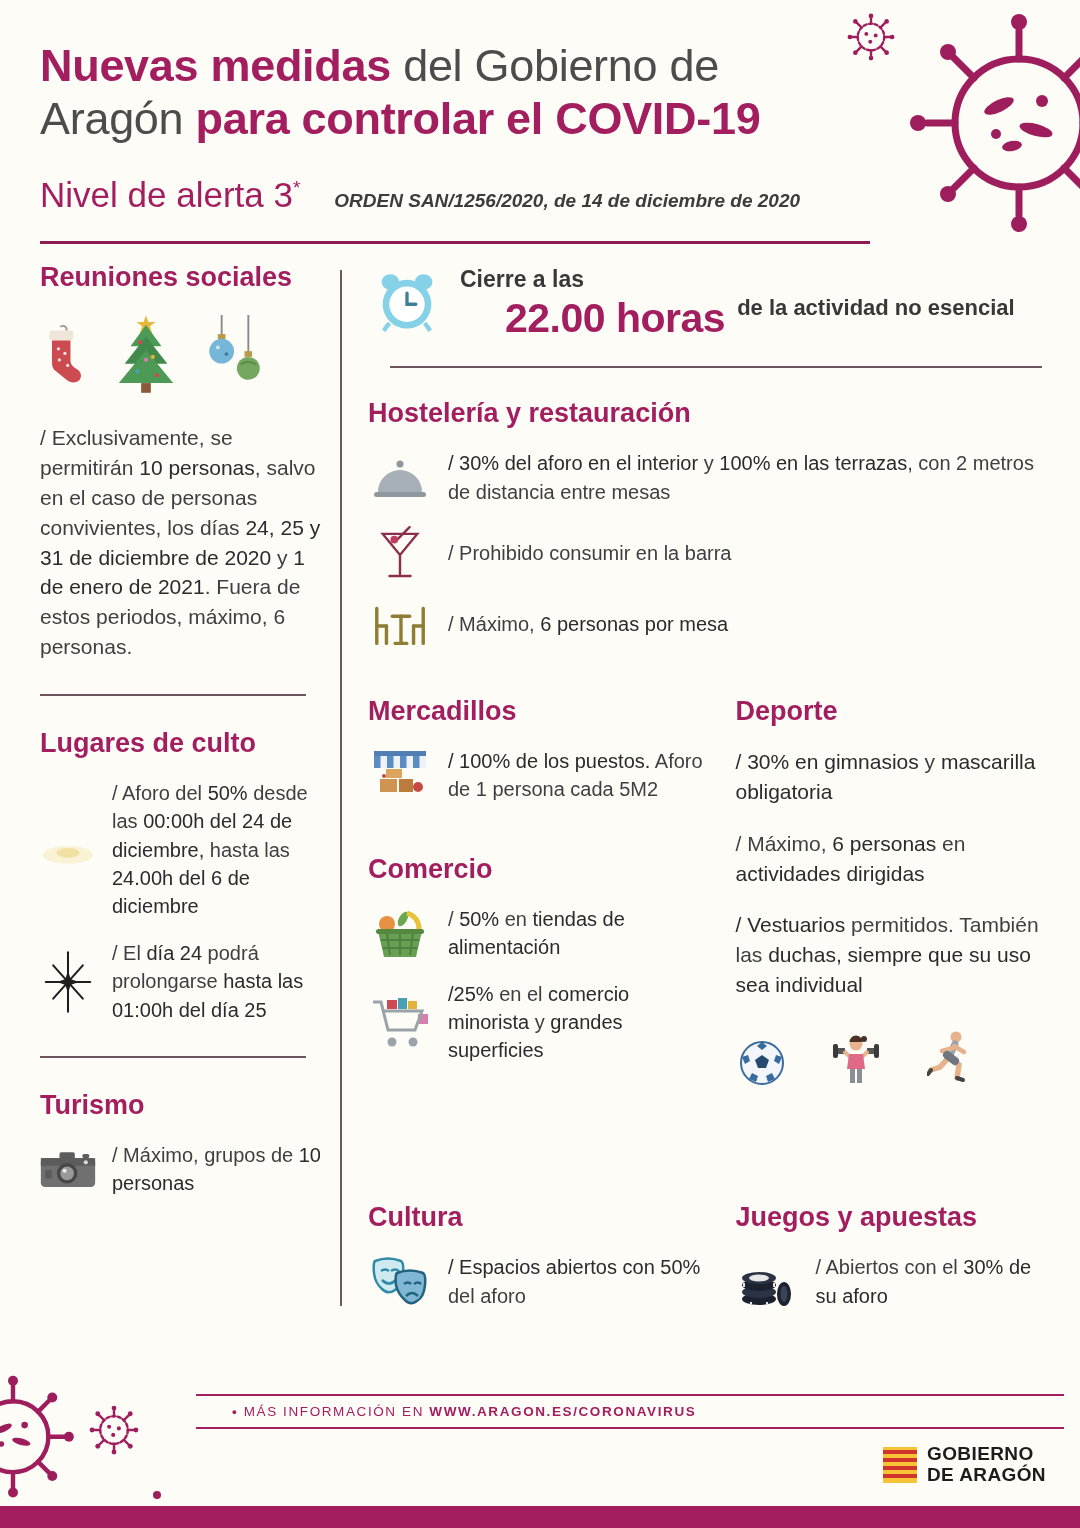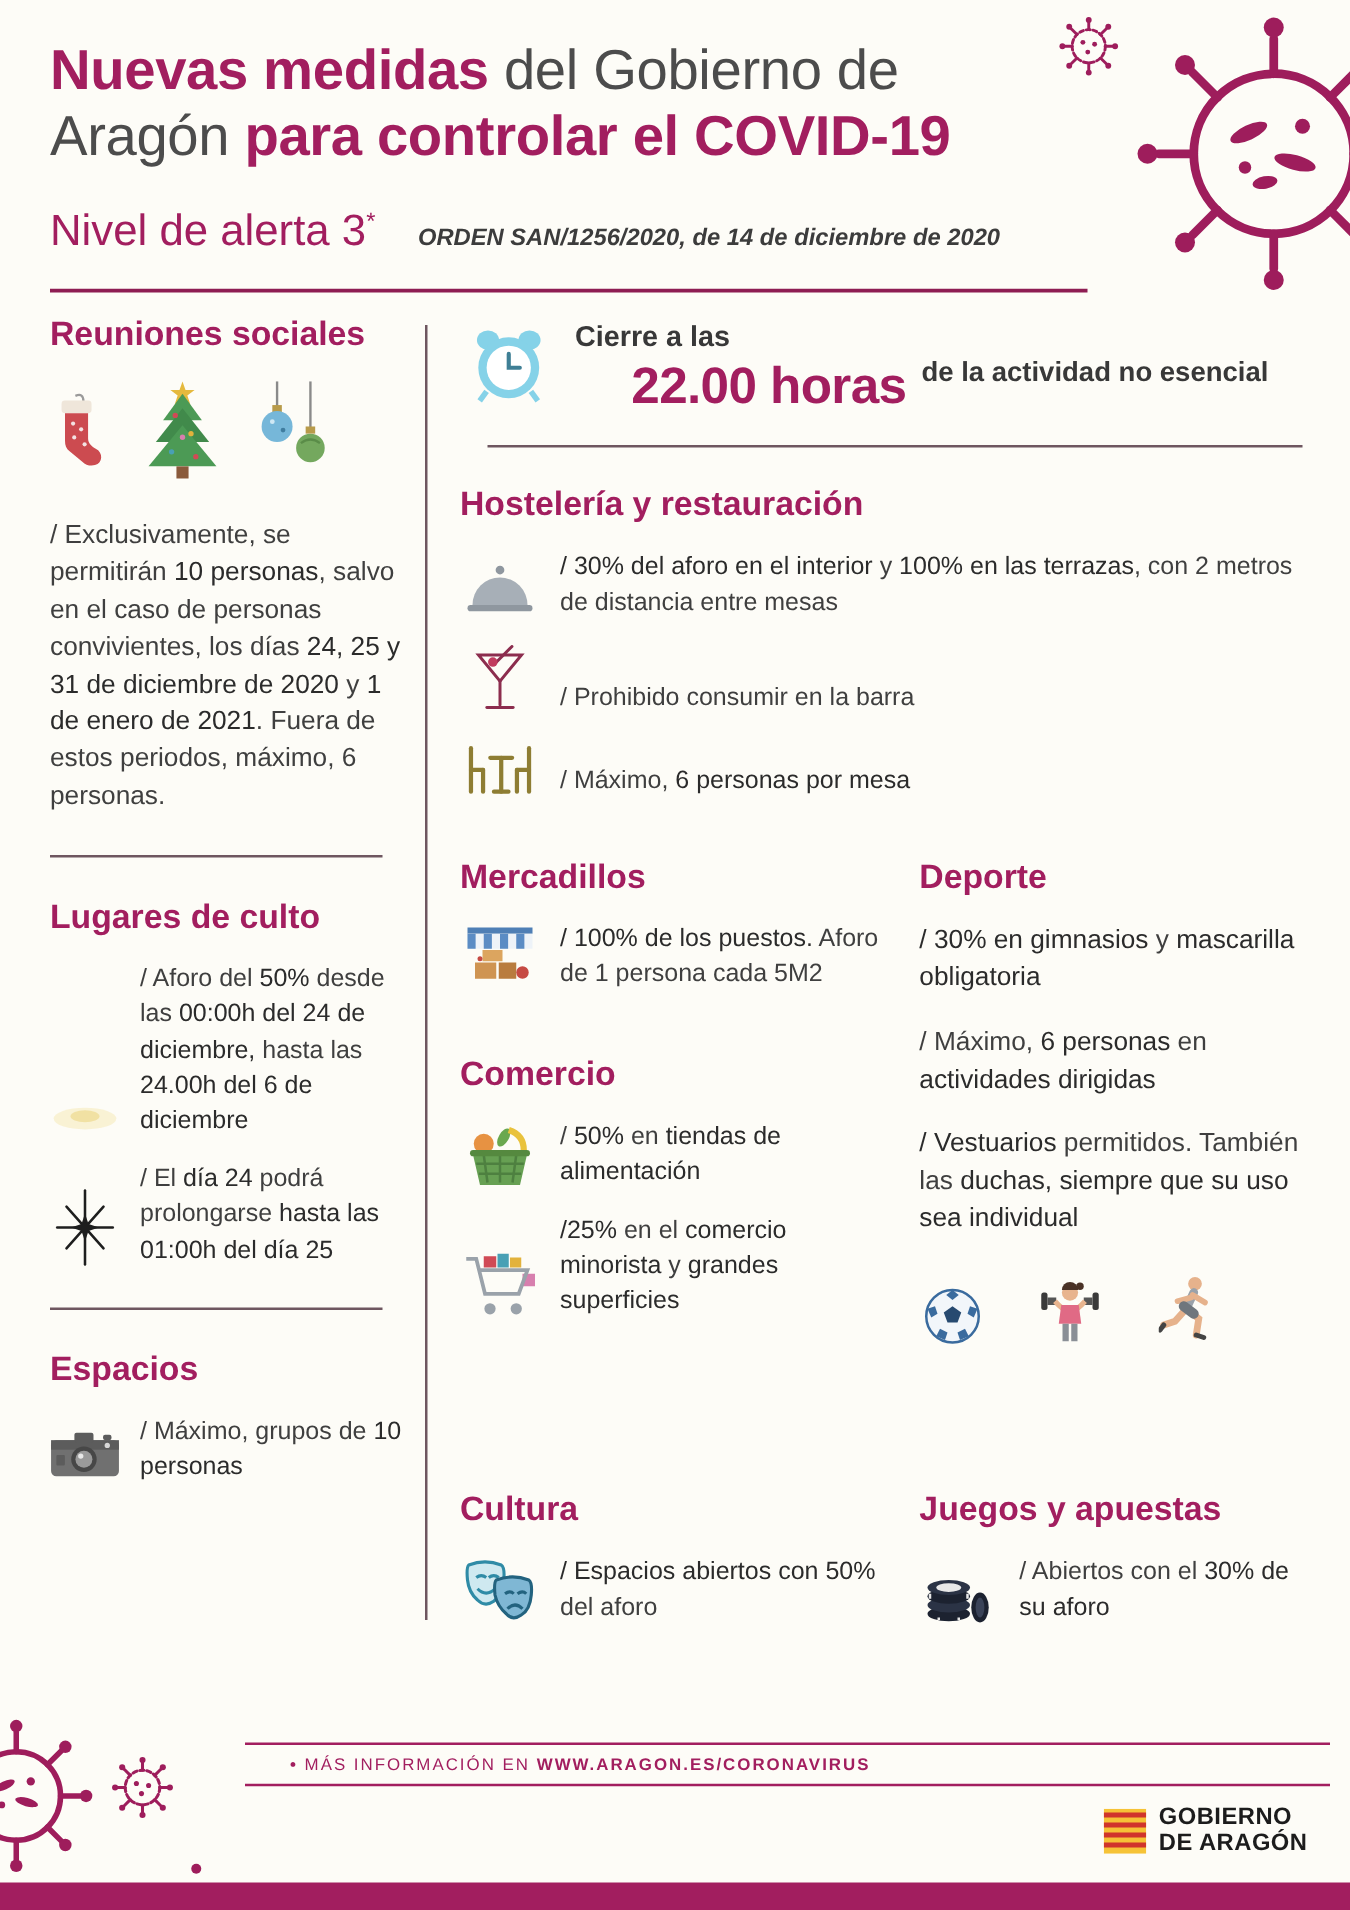--- a/index.html
+++ b/index.html
@@ -7,40 +7,40 @@
     --accent-dark:#8e1d53;
     --ink:#3f3f3f;
     --ink-b:#2b2b2b;
     --line:#6e5660;
     --bg:#fdfcf7;
   }
   *{box-sizing:border-box;}
   html,body{margin:0;padding:0;background:#e9e9e9;}
   .page{position:relative;width:1080px;height:1528px;margin:0 auto;background:var(--bg);
         overflow:hidden;font-family:"Liberation Sans","DejaVu Sans",sans-serif;color:var(--ink);}
-  header{position:relative;padding:30px 40px 0;}
+  header{position:relative;padding:40px 40px 0;}
   h1{font-size:45px;line-height:1.17;font-weight:normal;color:#4c4c4c;letter-spacing:-0.3px;margin:0;}
   h1 .accent{color:var(--accent);font-weight:bold;}
   .alert-row{display:flex;align-items:baseline;gap:34px;margin-top:30px;}
   .alert-level{font-size:35px;color:var(--accent);}
   .alert-level sup{font-size:19px;}
   .order-ref{font-size:19px;font-style:italic;font-weight:bold;color:#3c3c3c;}
   .header-rule{margin-top:26px;width:830px;height:3px;background:var(--accent-dark);}
   main{display:flex;padding:18px 28px 0 40px;}
   .left-col{width:300px;flex:none;padding-right:14px;}
   .v-div{flex:none;width:2px;background:var(--line);margin:8px 0 30px 0;}
   .right-col{flex:1;padding-left:26px;min-width:0;}
   h2{margin:0 0 20px;font-size:27px;font-weight:bold;color:var(--accent);}
   .body-text,.item p,.dep{margin:0;font-size:20px;line-height:1.42;color:var(--ink);}
   .body-text{font-size:21px;}
   .b{font-weight:normal;color:var(--ink-b);}
   .h-div{height:2px;background:var(--line);}
   .left-col .h-div{margin:32px 20px 32px 0;}
   .xmas-row{display:flex;align-items:flex-end;gap:26px;margin:6px 0 28px;}
-  .item{display:flex;align-items:flex-end;gap:16px;margin-bottom:18px;}
+  .item{display:flex;align-items:center;gap:16px;margin-bottom:18px;}
   .item .ico{flex:none;width:64px;display:flex;justify-content:center;padding-top:2px;}
   .left-col .item .ico{width:56px;}
   .cierre{display:flex;align-items:center;gap:24px;padding:4px 0 0 10px;}
   .cierre-l1{font-size:23px;font-weight:bold;color:#383838;}
   .cierre-l2{display:flex;align-items:flex-start;gap:12px;margin-top:2px;margin-left:45px;}
   .cierre-time{font-size:41px;font-weight:bold;color:var(--accent);letter-spacing:-0.5px;}
   .cierre-rest{font-size:22px;font-weight:bold;color:#383838;}
   .right-col > .h-div{margin:24px 10px 30px 22px;}
   .two-col{display:grid;grid-template-columns:1.06fr 1fr;grid-template-rows:1fr auto;
            column-gap:32px;margin-top:48px;min-height:640px;}
@@ -206,21 +206,21 @@
               <polygon points="15,34 27,30 39,34 27,38" fill="#1e1e1e"></polygon>
             </svg>
           </span>
           <p><span>/ El </span><span class="b">día 24</span><span> podrá prolongarse </span><span class="b">hasta las 01:00h del día 25</span></p>
         </div>
       </section>
 
       <div class="h-div"></div>
 
       <section>
-        <h2>Espacios</h2>
+        <h2>Turismo</h2>
         <div class="item">
           <span class="ico">
             <svg width="66" height="48" viewBox="0 0 66 48">
               <rect x="1" y="10" width="64" height="34" rx="5" fill="#707070"></rect>
               <rect x="1" y="10" width="64" height="9" fill="#5c5c5c"></rect>
               <rect x="23" y="3" width="18" height="9" rx="2" fill="#5c5c5c"></rect>
               <rect x="50" y="5" width="8" height="5" rx="2" fill="#5c5c5c"></rect>
               <circle cx="32" cy="28" r="12" fill="#474747"></circle>
               <circle cx="32" cy="28" r="8" fill="#9a9a9a"></circle>
               <circle cx="29" cy="25" r="2.5" fill="#e8e8e8"></circle>

